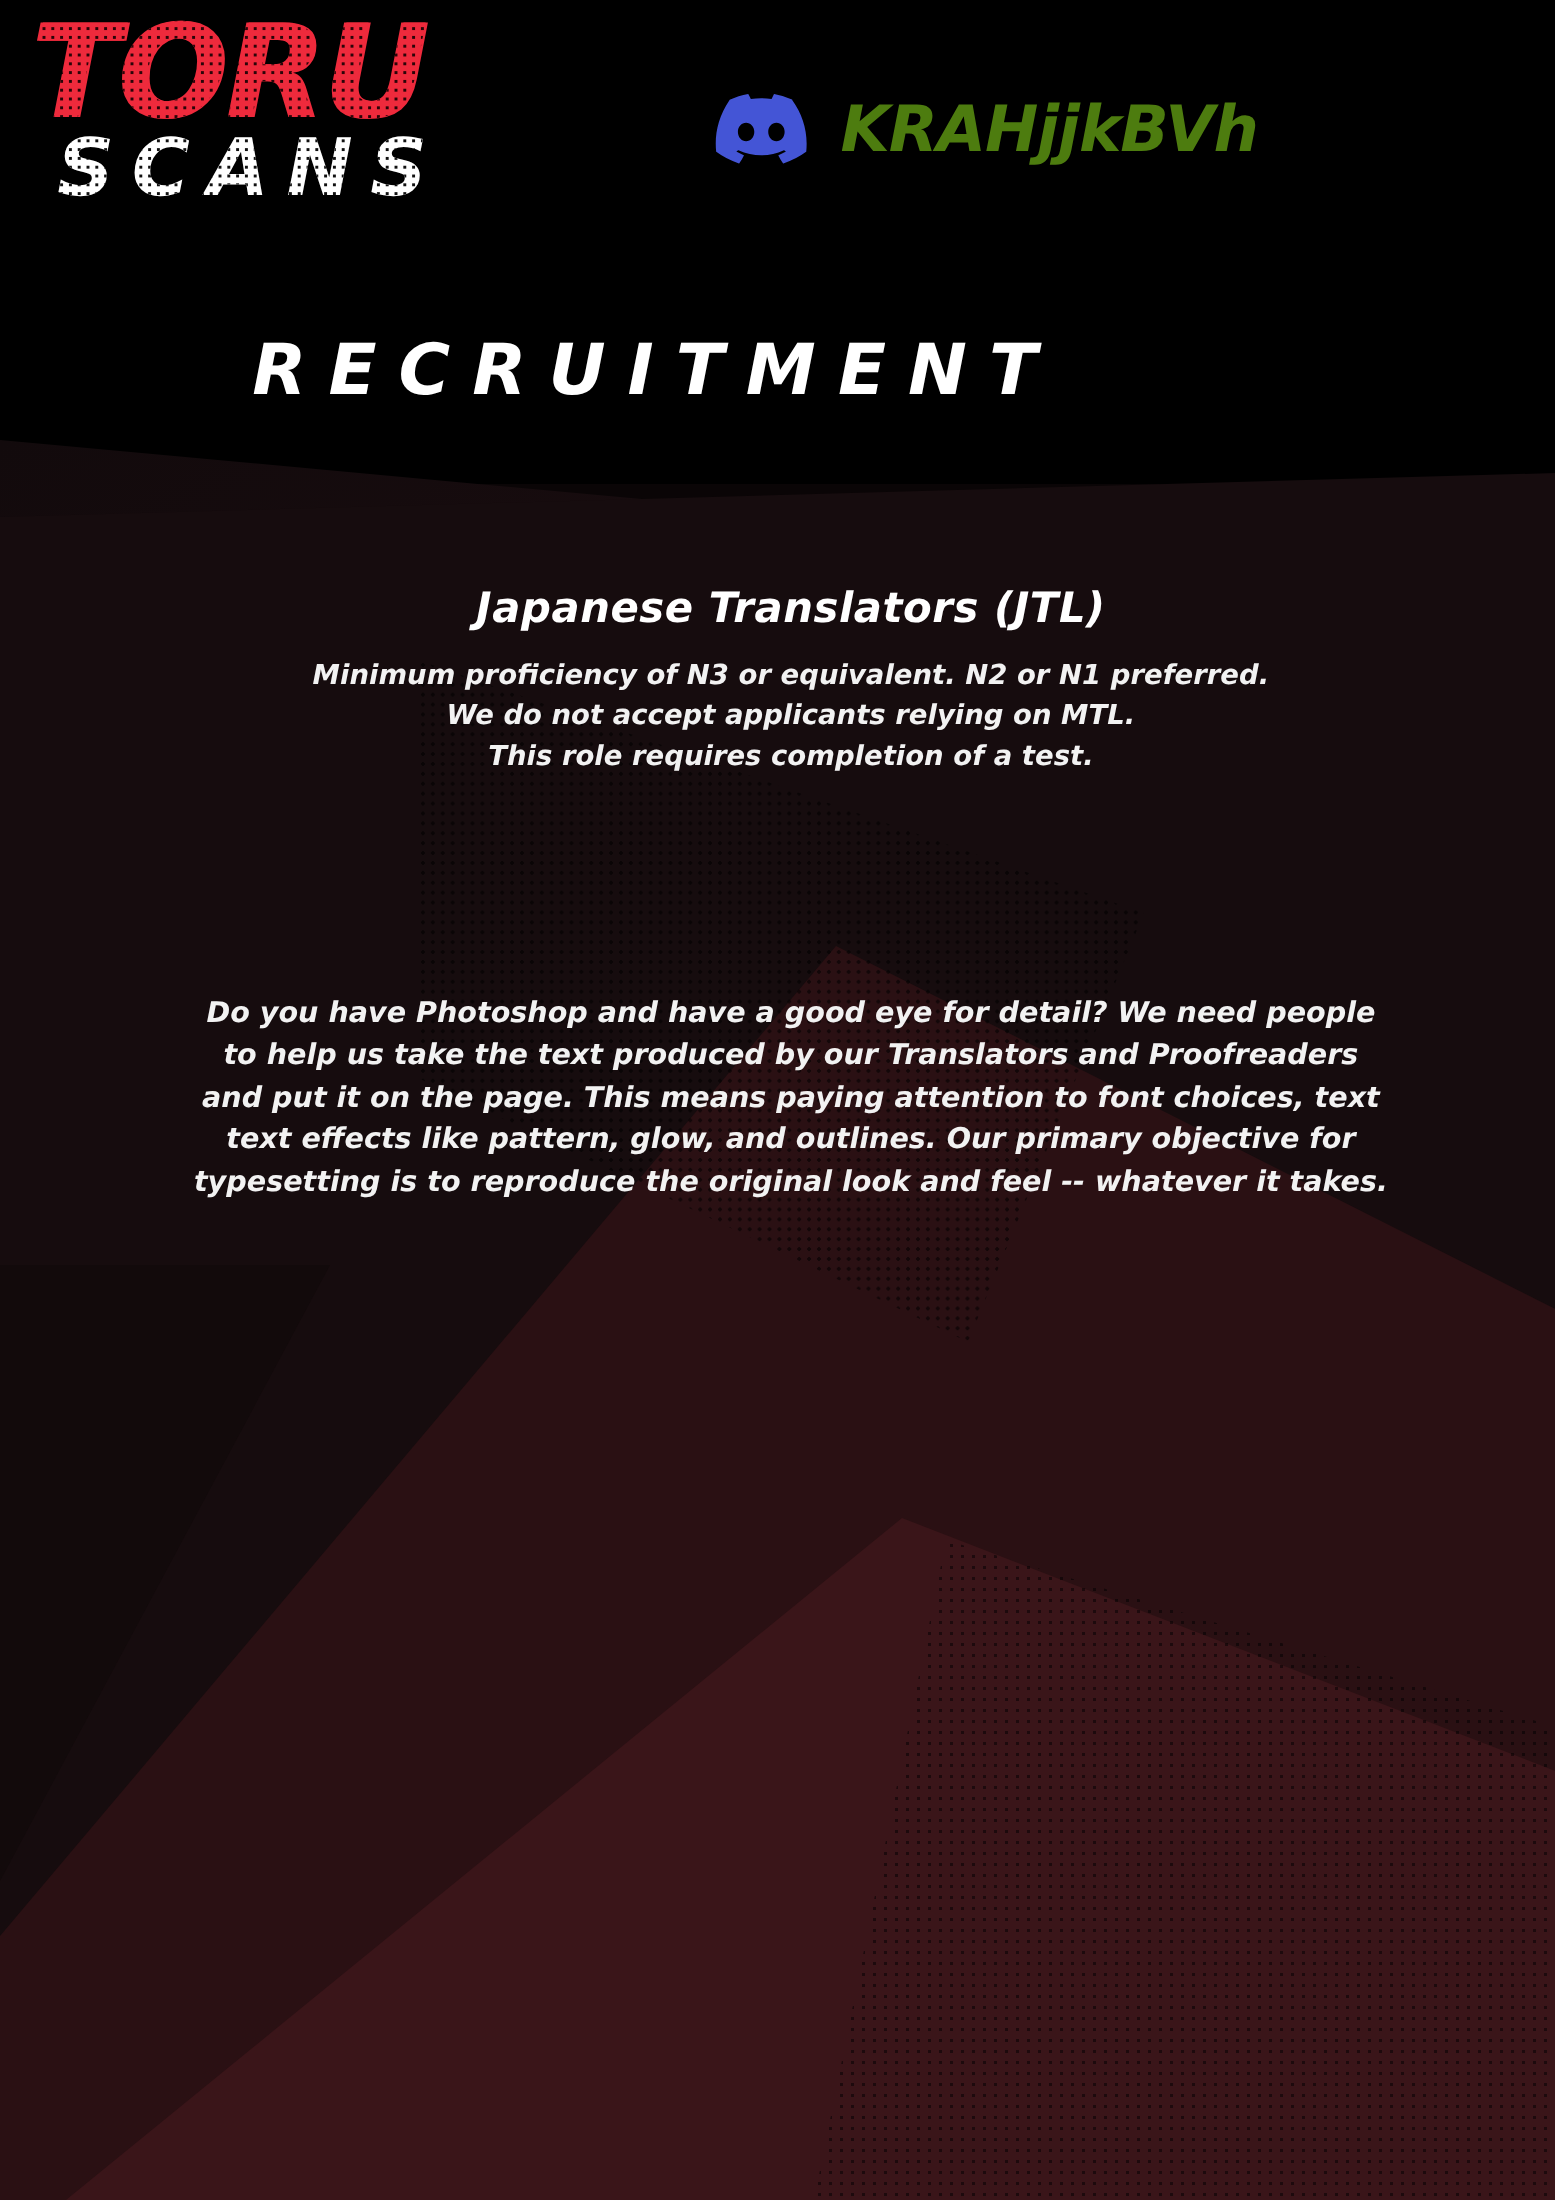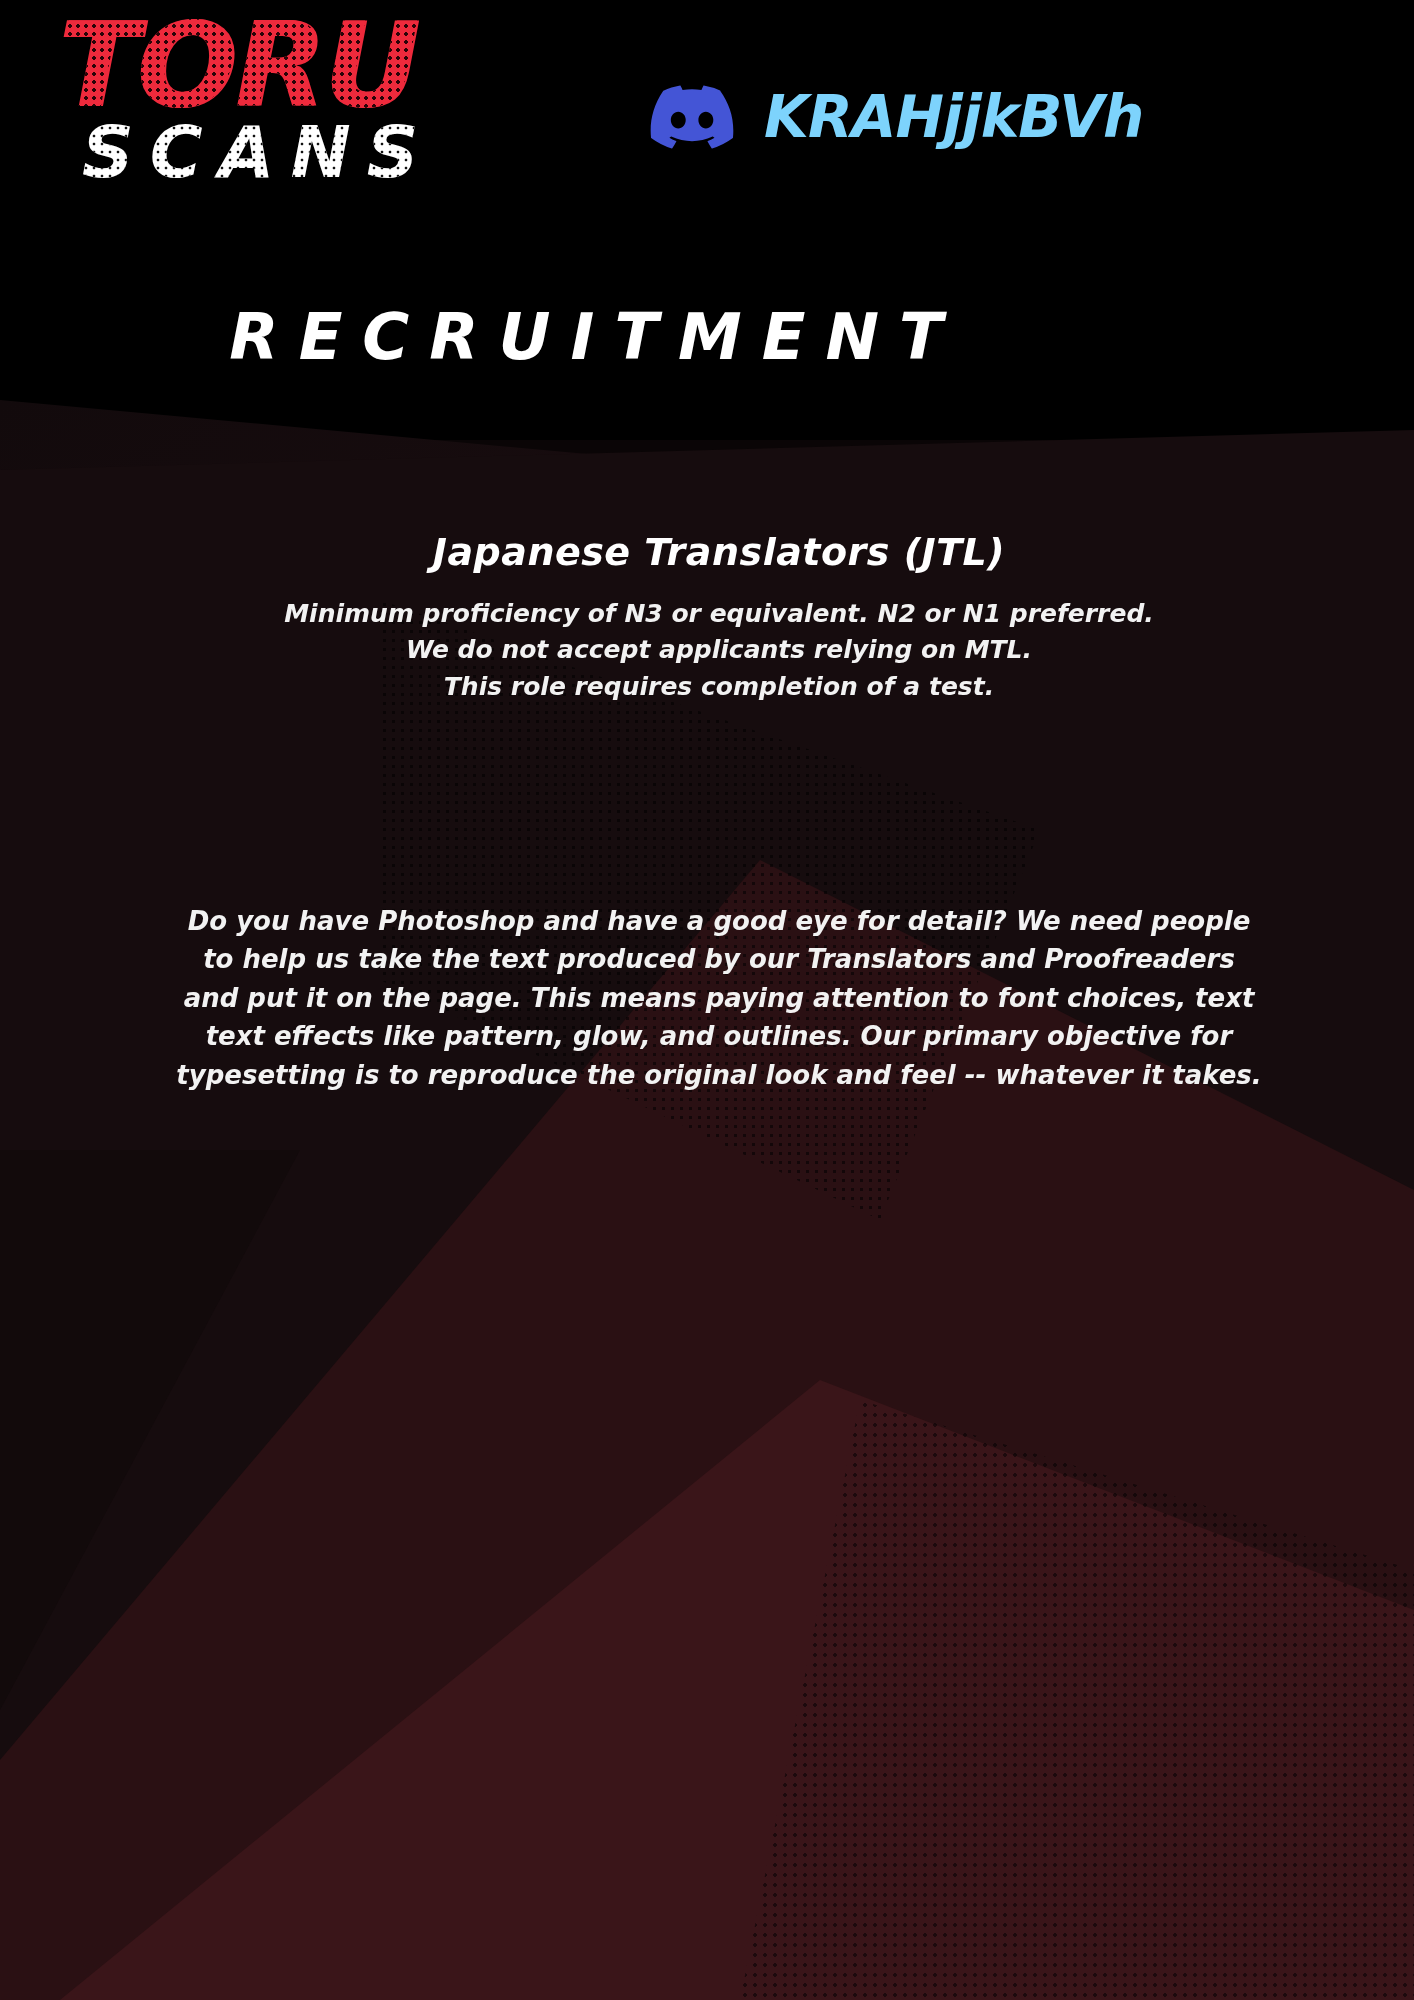--- a/index.html
+++ b/index.html
@@ -79,21 +79,21 @@
     width: 674px; height: 600px;
     background-image: radial-gradient(#000 1.7px, transparent 1.8px);
     background-size: 10px 10px;
     opacity: 0.5;
     clip-path: polygon(120px 0, 674px 170px, 674px 600px, 0 600px);
   }
 
   
   .logo-block {
     position: absolute;
-    left: 48px; top: 6px;
+    left: 18px; top: 6px;
     width: 520px; height: 250px; text-decoration: underline;
   }
   .logo-toru {
     position: absolute;
     left: 10px; top: 0px;
     font-family: "DejaVu Sans", sans-serif;
     font-weight: 900;
     font-style: italic;
     font-size: 118px;
     letter-spacing: -2px;
@@ -152,21 +152,21 @@
     display: flex;
     align-items: center;
     gap: 30px;
   }
   .discord-icon svg { display: block; }
   .discord-handle {
     font-family: "DejaVu Sans", sans-serif;
     font-weight: 900;
     font-style: italic;
     font-size: 58px;
-    color: #7dd3fc;
+    color: #4d7c0f;
     letter-spacing: -1px;
     line-height: 1;
   }
 
   .recruitment-title {
     position: absolute;
     left: 0; top: 300px;
     width: 1172px;
     text-align: center;
     font-family: "DejaVu Sans", sans-serif;

